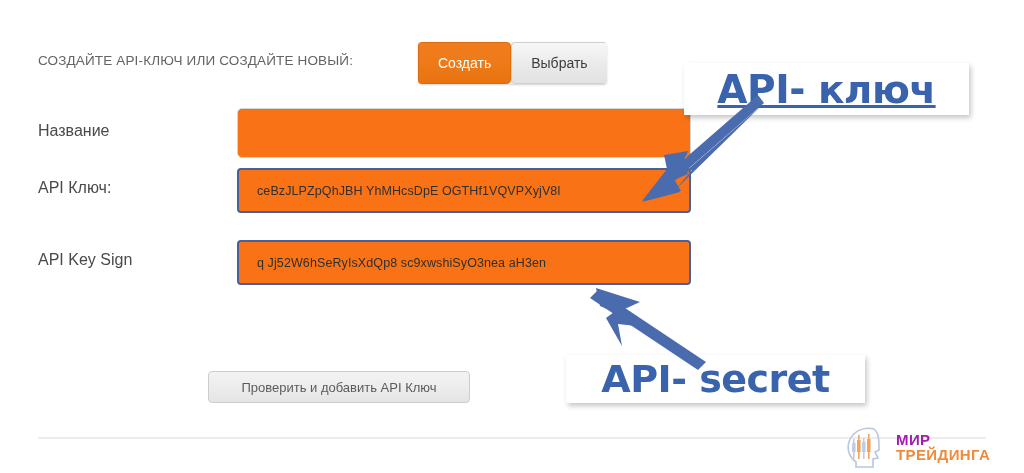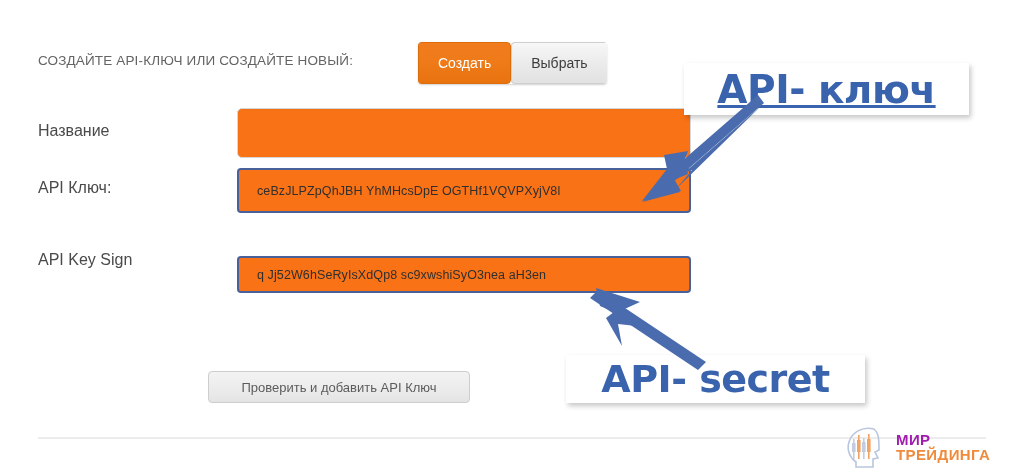--- a/index.html
+++ b/index.html
@@ -241,21 +241,21 @@
 
   <div class="field-row" style="top:168px;height:48px;">
     <div class="field-label" style="top:11px;">API Ключ:</div>
     <div class="field-input focused" style="top:0;width:454px;height:45px;">
       <div class="token-text">ceBzJLPZpQhJBH    YhMHcsDpE   OGTHf1VQVPXyjV8l</div>
     </div>
   </div>
 
   <div class="field-row" style="top:240px;height:48px;">
     <div class="field-label" style="top:11px;">API Key Sign</div>
-    <div class="field-input focused" style="top:16px;width:454px;height:37px;">
+    <div class="field-input focused" style="top:0;width:454px;height:45px;">
       <div class="token-text">q    Jj52W6hSeRyIsXdQp8    sc9xwshiSyO3nea   aH3en</div>
     </div>
   </div>
 
   <div class="submit-btn">Проверить и добавить API Ключ</div>
 
   <div class="divider"></div>
 
   <div class="callout" id="callout-key">API- ключ</div>
 

